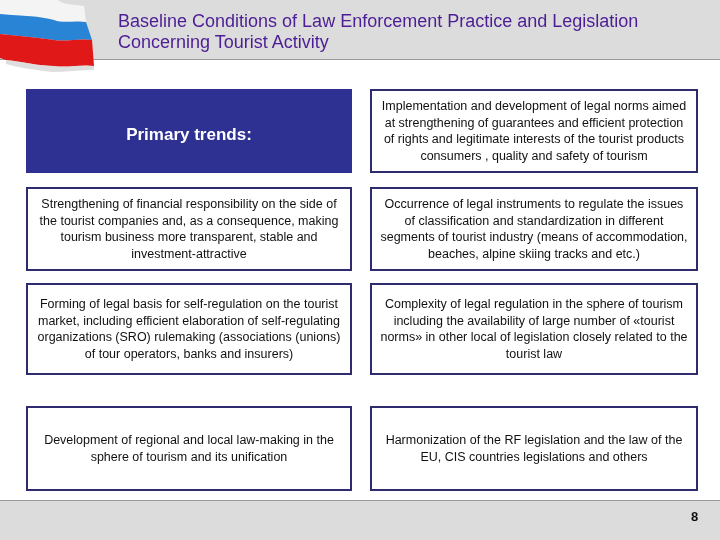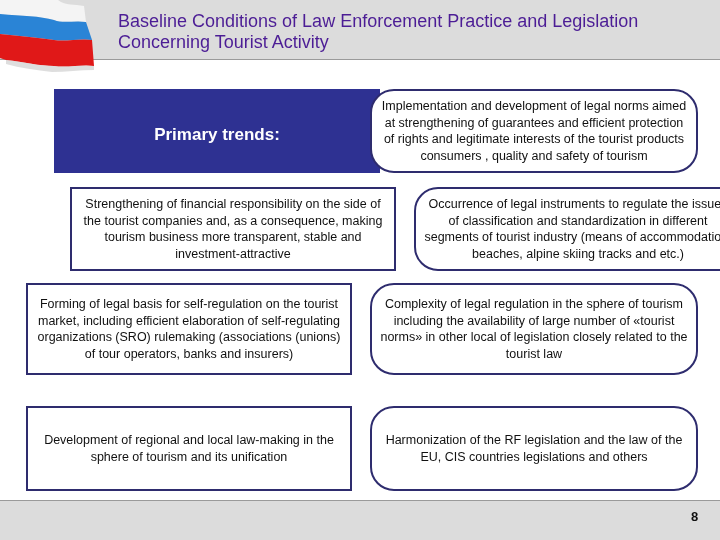--- a/index.html
+++ b/index.html
@@ -18,26 +18,26 @@
       color: #4c1d95; font-size: 18px; line-height: 21px; font-weight: normal;
     }
 
     .box {
       position: absolute; display: flex; align-items: center; justify-content: center;
       text-align: center; color: #111111; font-size: 12.5px; line-height: 16.5px;
       border: 2px solid #2e2c6e; background: #ffffff; padding: 3px 8px;
     }
     .box.header {
       background: #2e3192; border-color: #2e3192; color: #ffffff;
-      font-size: 17px; font-weight: bold; padding-top: 12px; margin-left: 28px;
+      font-size: 17px; font-weight: bold; padding-top: 12px;
     }
     .box.left { left: 26px; width: 326px; }
-    .box.right { left: 370px; width: 328px; border-radius: 24px; }
+    .box.right { left: 370px; width: 328px; }
     .r1 { top: 89px; height: 84px; }
-    .r2 { top: 187px; height: 84px; margin-left: 44px; }
+    .r2 { top: 187px; height: 84px; }
     .r3 { top: 283px; height: 92px; }
     .r4 { top: 406px; height: 85px; }
 
     .footer {
       position: absolute; left: 0; top: 500px; width: 720px; height: 40px;
       background: #dcdcdc; border-top: 1px solid #9a9a9a;
     }
     .footer-text {
       position: absolute; left: 190px; top: 10px; font-size: 7.5px; color: #111;
       letter-spacing: 0.1px; white-space: nowrap;

